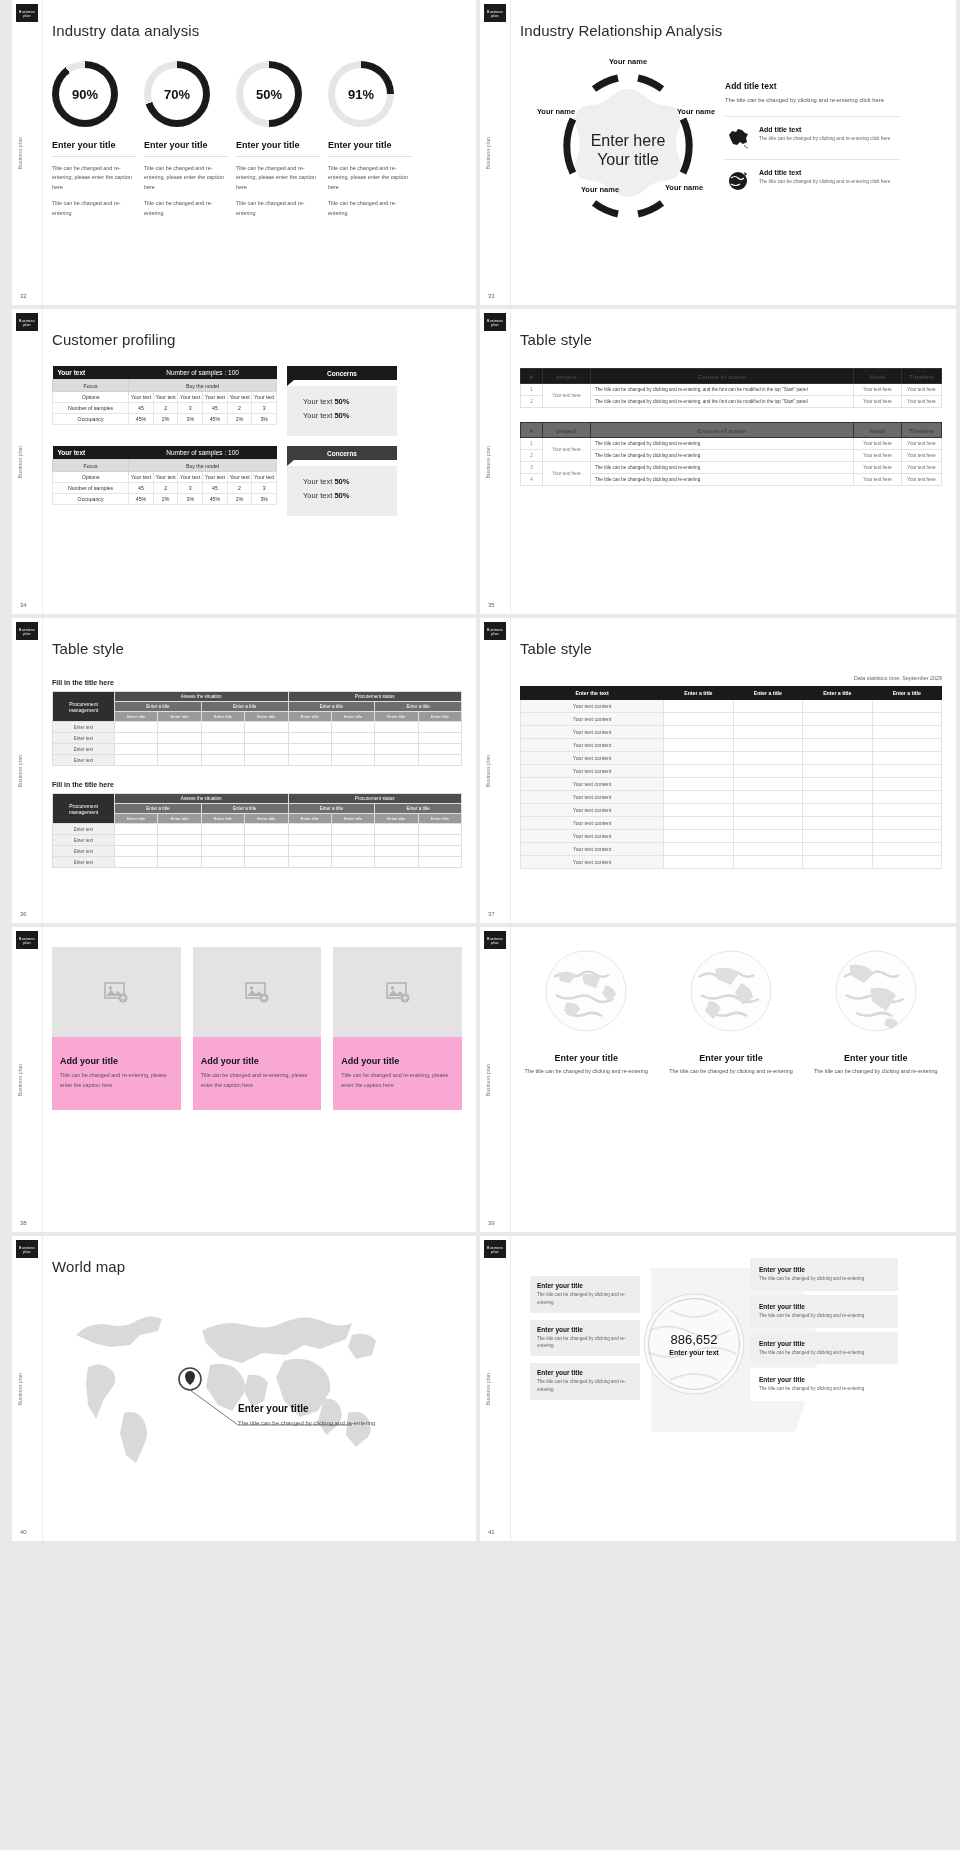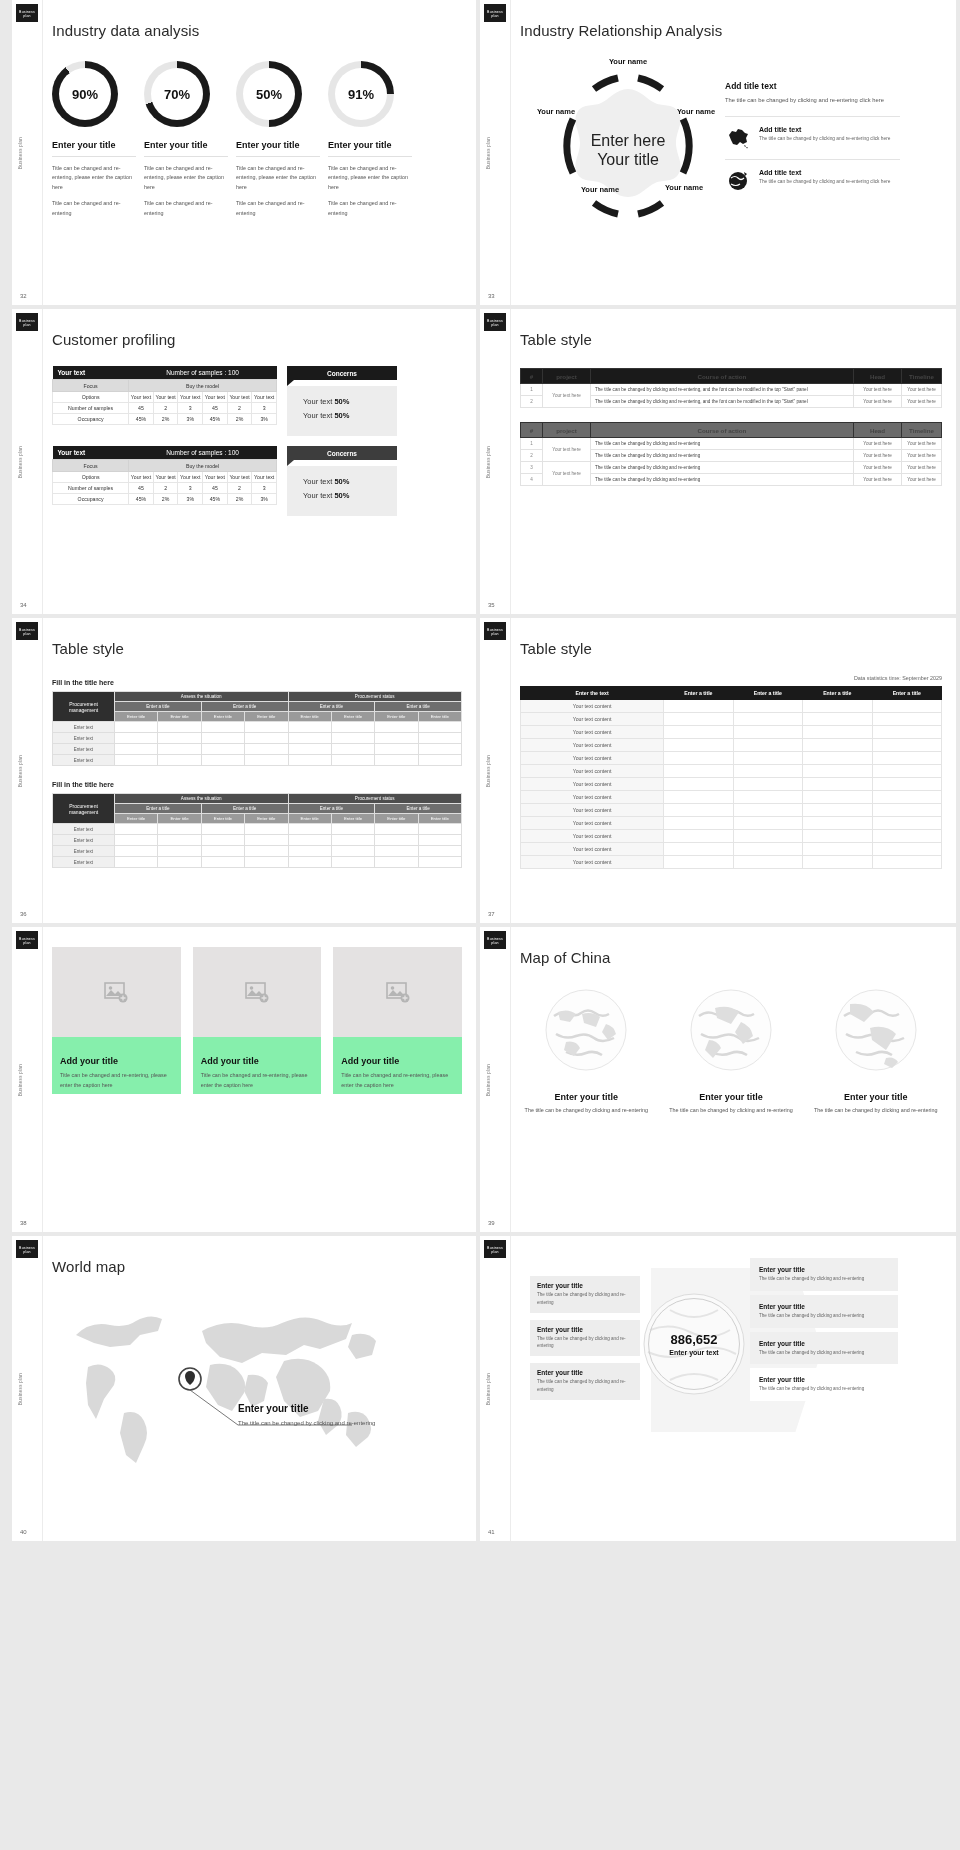--- a/index.html
+++ b/index.html
@@ -86,21 +86,21 @@
   .t37 th { background:#1a1a1a; color:#fff; border-color:#1a1a1a; text-align:center; }
   .t37 .c1 { text-align:center; background:#f7f7f7; width:34%; }
   .stat { text-align:right; font-size:5.4px; color:#666; margin-bottom:5px; }
 
   
   .cards { display:flex; gap:12px; margin-top:20px; }
   .card { flex:1; }
   .ph { background:#e4e2e2; height:90px; display:flex; align-items:center; justify-content:center; }
   .cd-h { font-size:9px; font-weight:bold; color:#111; margin-top:11px; }
   .cd-p { font-size:5.4px; line-height:1.8; color:#555; margin-top:5px; }
-  .cd-box { background:#86efac; padding:8px 8px 4px; }
+  .cd-box { background:#f9a8d4; padding:8px 8px 20px; }
 
   
   .globes { display:flex; gap:12px; margin-top:18px; text-align:center; }
   .gl { flex:1; }
   .gl-h { font-size:9px; font-weight:bold; color:#111; margin-top:8px; }
   .gl-p { font-size:5.4px; line-height:1.8; color:#555; margin-top:4px; }
 
   
   .wm { position:relative; margin-top:8px; }
   .wm-txt { position:absolute; left:186px; top:120px; width:170px; }
@@ -108,21 +108,21 @@
   .wm-p { font-size:6px; line-height:1.9; color:#555; margin-top:4px; }
 
   
   .pr { position:relative; margin-top:14px; height:200px; }
   .pr-left { position:absolute; left:10px; top:26px; width:110px; }
   .pr-box { background:#ededed; padding:6px 7px; margin-bottom:7px; }
   .pr-h { font-size:6.5px; font-weight:bold; color:#111; }
   .pr-p { font-size:4.6px; line-height:1.7; color:#666; margin-top:2px; }
   .pr-center { position:absolute; left:128px; top:48px; width:92px; height:92px; border-radius:50%;
     border:1px solid #cfcfcf; display:flex; flex-direction:column; align-items:center; justify-content:center; }
-  .pr-num { font-size:13px; font-weight:bold; color:#111; }
+  .pr-num { font-size:13px; font-weight:normal; color:#111; }
   .pr-sub { font-size:7px; font-weight:bold; color:#111; margin-top:2px; }
   .pr-right { position:absolute; left:230px; top:8px; width:148px; }
   .pr-rbox { background:#efefef; padding:8px 9px; margin-bottom:4px; }
 </style>
 </head>
 <body>
 
 <div class="grid">
 
   <div class="slide left">
@@ -767,21 +767,20 @@
   </div>
 
   <div class="slide">
     <div class="logo">
         <span>Business plan</span>
       </div>
     <div class="divider"></div>
     <div class="vlabel">Business plan</div>
     <div class="pagenum">39</div>
     <div class="body">
-      <div class="title">Map of China</div>
       <div class="globes">
         <div class="gl">
           <svg width="100" height="96" viewBox="0 0 100 96">
             <circle cx="50" cy="46" r="40" fill="#fdfdfd" stroke="#e6e6e6" stroke-width="1"></circle>
             <path d="M18 32 q8 -6 16 -2 q6 3 11 -1 q7 -5 14 0 q7 5 14 1 M20 50 q10 6 20 2 q10 -4 18 2 q8 6 20 0 M30 68 q10 5 20 1 q8 -3 16 2" stroke="#d8d8d8" stroke-width="2.5" fill="none"></path>
             <path d="M22 28 q10 -4 18 2 l-6 8 -10 -2 z M46 30 q10 -3 18 3 l-4 10 -12 -4 z M70 40 q8 2 10 10 l-8 6 -6 -8 z M30 58 q10 -2 14 6 l-6 8 -10 -6 z" fill="#dedede"></path>
           </svg>
           <div class="gl-h">Enter your title</div>
           <div class="gl-p">The title can be changed by clicking and re-entering</div>
         </div>

